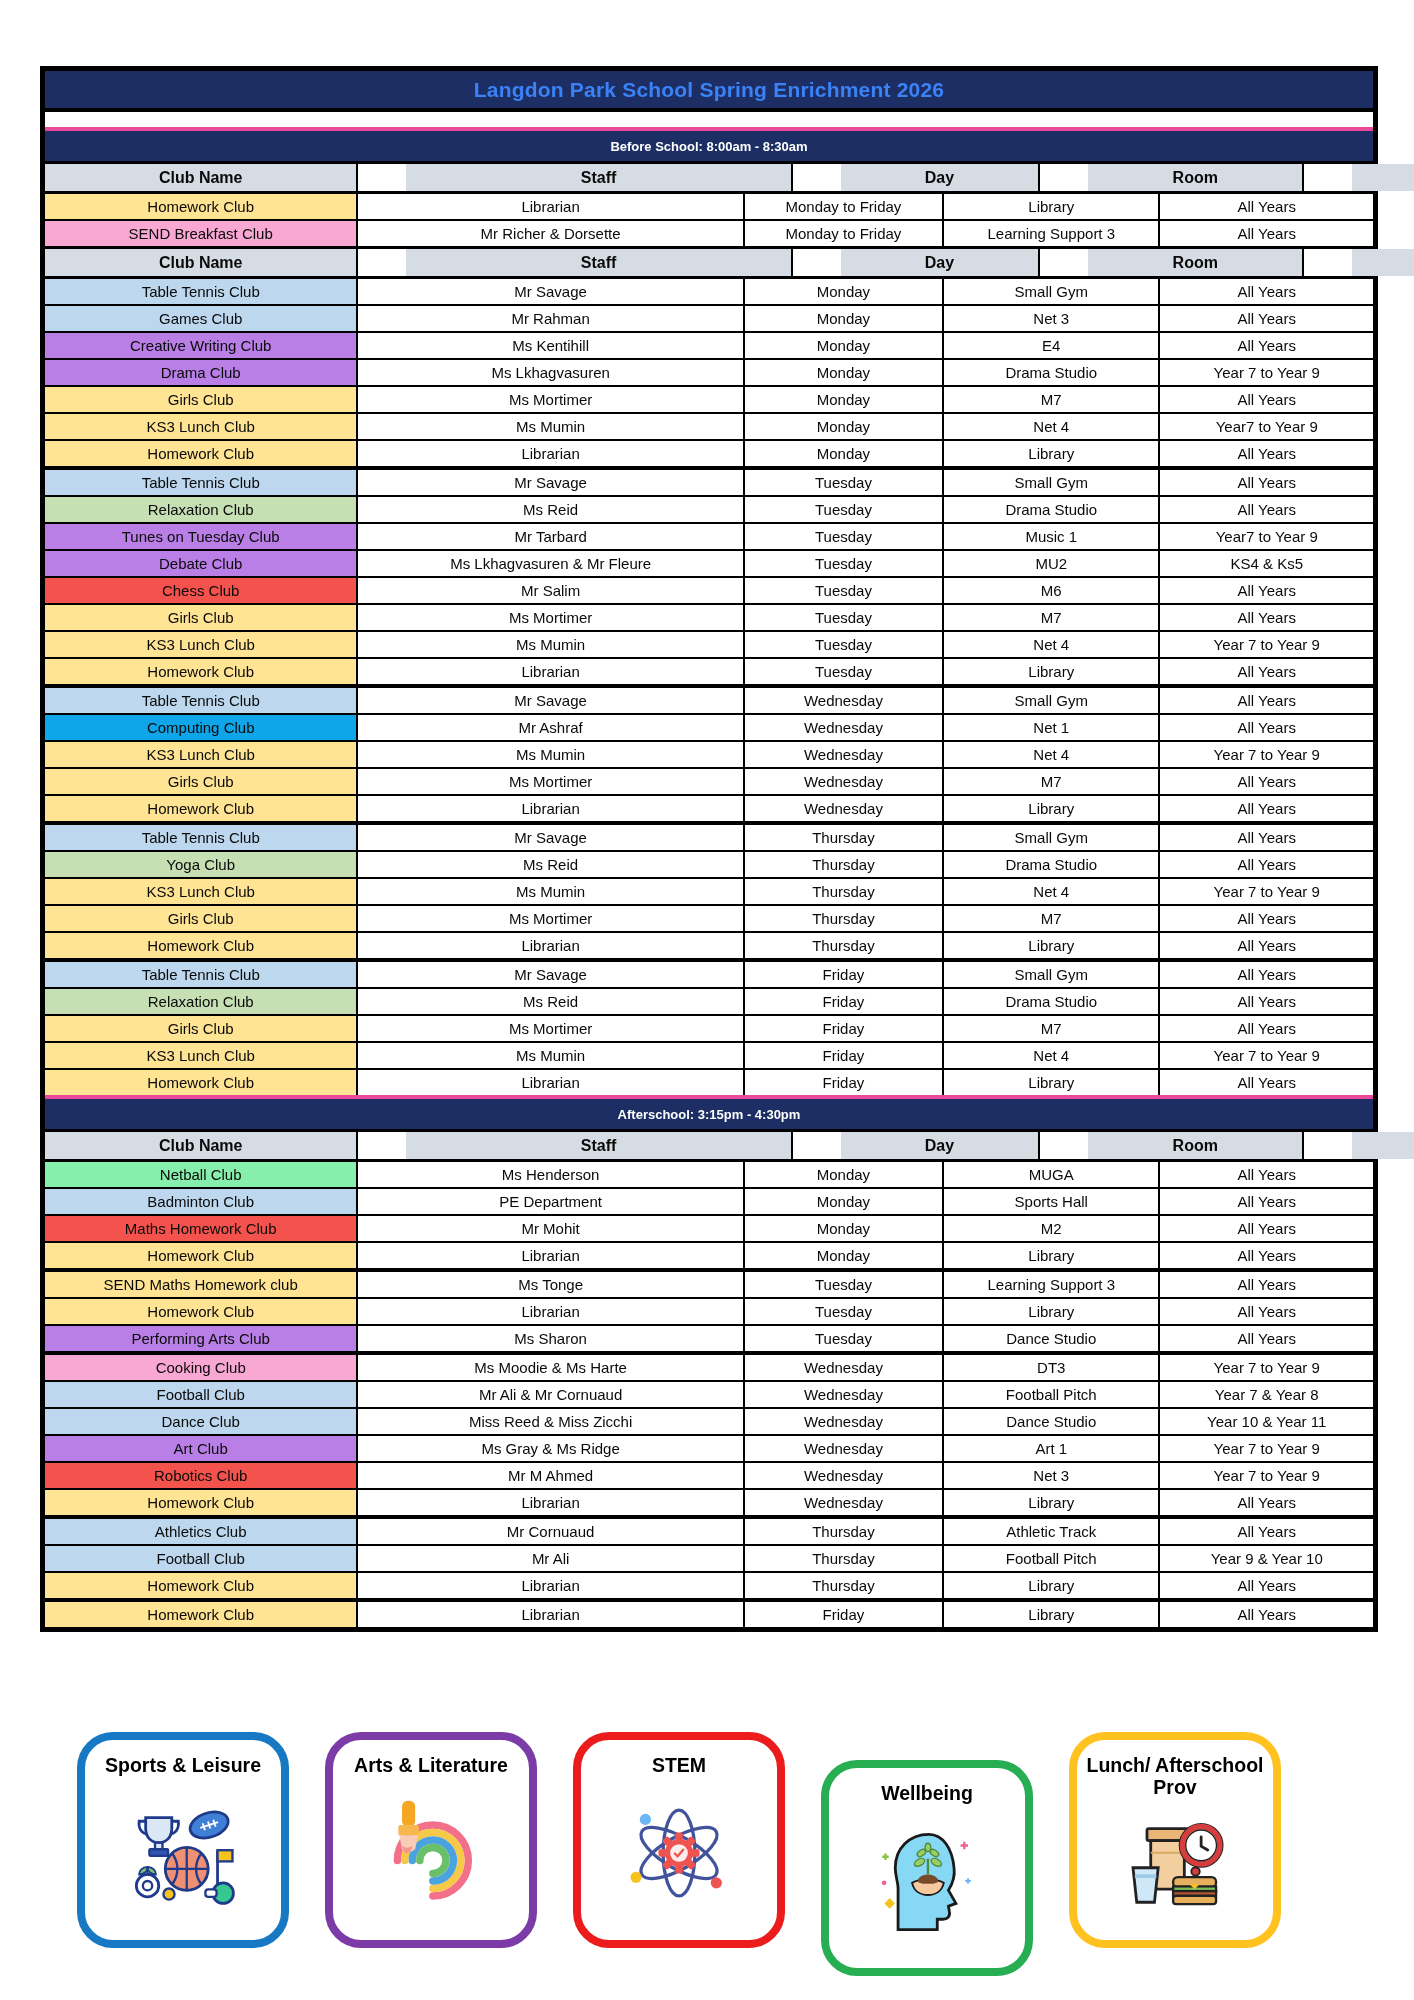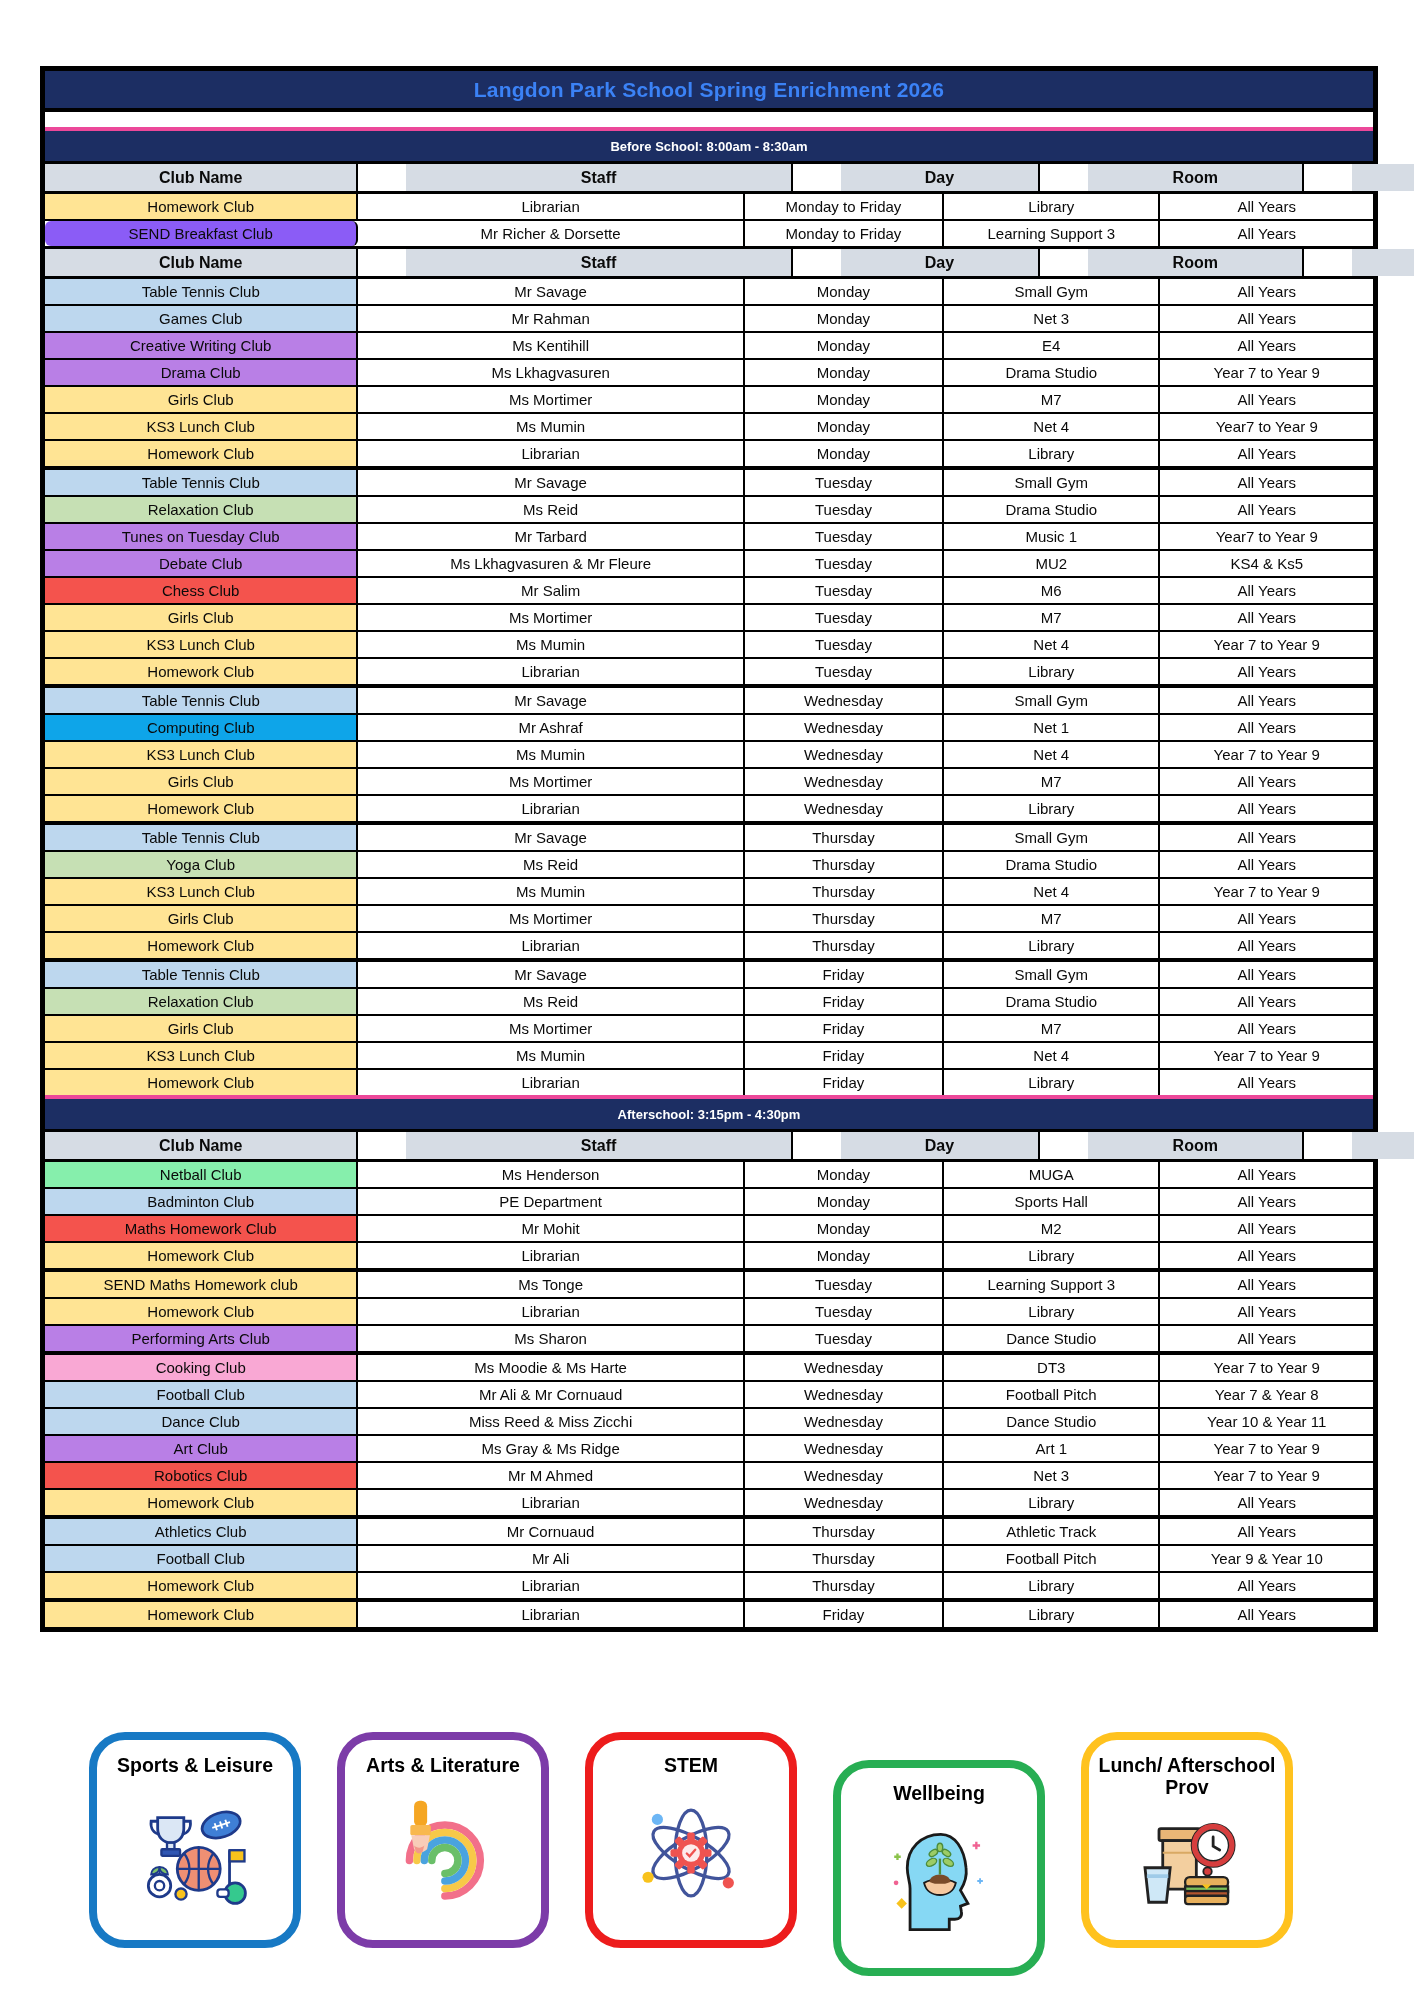--- a/index.html
+++ b/index.html
@@ -12,21 +12,21 @@
     display:flex;align-items:center;justify-content:center;border-top:4px solid #ec4899;}
   .row{display:grid;grid-template-columns:23.6% 29.1% 15% 16.3% 16%;}
   .cell{display:flex;align-items:center;justify-content:center;border-right:2px solid #000;
     font-size:15px;color:#0a0a0a;height:25px;text-align:center;background:#fff;white-space:nowrap;overflow:hidden;}
   .cell:last-child{border-right:none;}
   .header-row{border-top:3px solid #000;border-bottom:3px solid #000;gap:48px;}
   .header-row .cell{background:#D6DCE4;font-weight:bold;font-size:16px;height:27px;}
   .group{}
   .group .row + .row{border-top:2px solid #000;}
   .group.sep{border-top:4px solid #000;}
-  .legend{position:absolute;top:1732px;left:0;width:1358px;display:flex;justify-content:center;gap:36px;padding-left:12px;}
+  .legend{position:absolute;top:1732px;left:0;width:1358px;display:flex;justify-content:center;gap:36px;}
   .legend-box{width:180px;height:176px;background:#fff;border-radius:36px;border:8px solid #888;
     padding:14px 8px 10px;display:flex;flex-direction:column;align-items:center;}
   .legend-title{font-weight:bold;font-size:19.5px;line-height:1.15;text-align:center;color:#000;}
   .legend-icon{flex:1;display:flex;align-items:center;justify-content:center;}
   .legend-icon svg{width:112px;height:112px;}
 </style>
 </head>
 <body>
 
 <div class="table-outer">
@@ -43,21 +43,21 @@
       </div>
       <div class="group">
         <div class="row data-row">
           <div class="cell" style="background: rgb(255, 228, 148);">Homework Club</div>
           <div class="cell">Librarian</div>
           <div class="cell">Monday to Friday</div>
           <div class="cell">Library</div>
           <div class="cell">All Years</div>
         </div>
         <div class="row data-row">
-          <div class="cell" style="background: #8b5cf6; border-radius: 6px;">SEND Breakfast Club</div>
+          <div class="cell" style="background: #f9a8d4;">SEND Breakfast Club</div>
           <div class="cell">Mr Richer &amp; Dorsette</div>
           <div class="cell">Monday to Friday</div>
           <div class="cell">Learning Support 3</div>
           <div class="cell">All Years</div>
         </div>
       </div>
       <div class="row header-row">
         <div class="cell">Club Name</div>
         <div class="cell">Staff</div>
         <div class="cell">Day</div>

